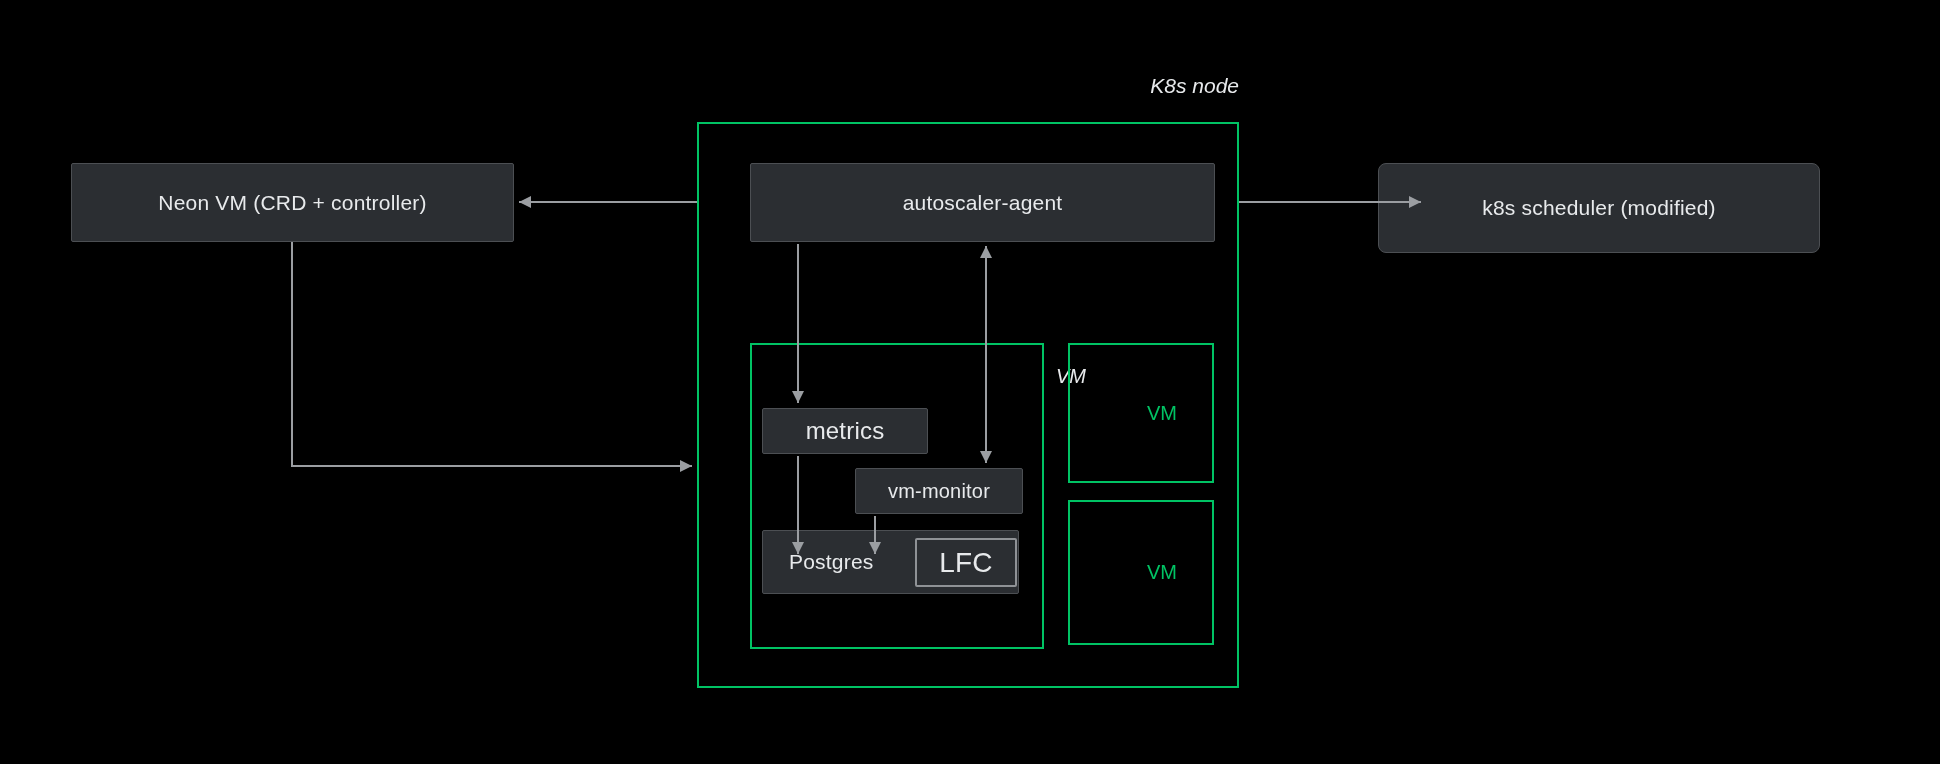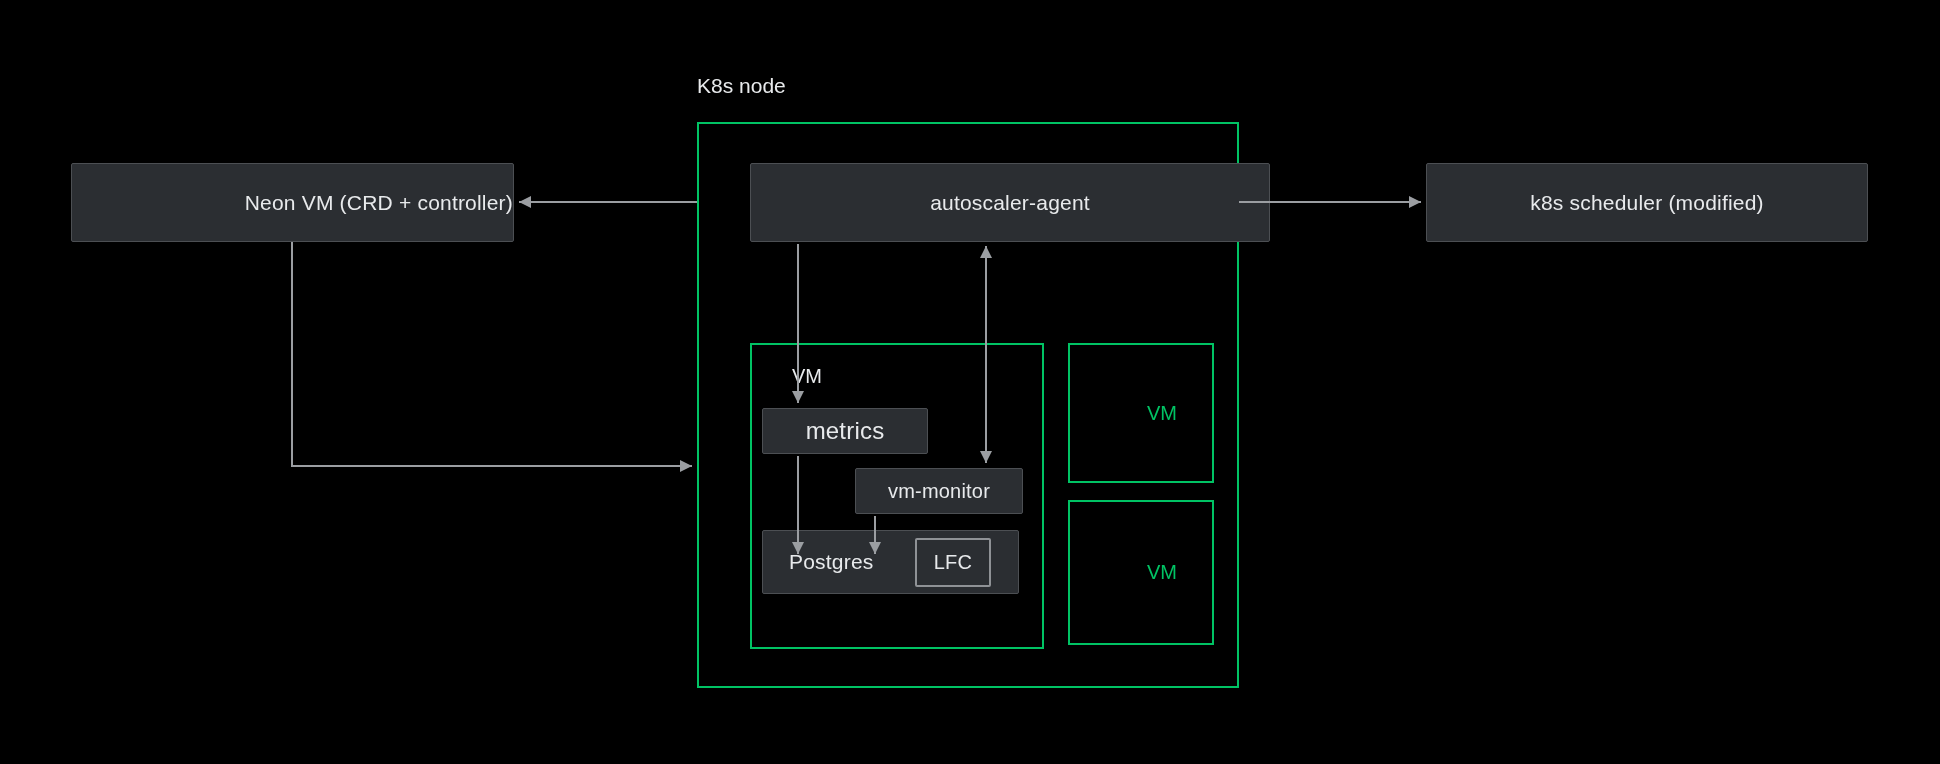--- a/index.html
+++ b/index.html
@@ -27,60 +27,60 @@
     display:flex;align-items:center;justify-content:center;
     font-size:21px;color:var(--text,#e8eaec);
     letter-spacing:.2px;
   }
   .green-outline{
     position:absolute;
     border:2px solid var(--accent-green,#00c364);
     background:transparent;
   }
   .green-text{color:var(--accent-green,#00c364);margin-left:42px;}
-  .diagram-label{position:absolute;text-align:left;font-size:21px;color:var(--text,#e8eaec);}
+  .diagram-label{position:absolute;text-align:right;font-size:21px;color:var(--text,#e8eaec);font-style:italic;}
   svg.arrows{position:absolute;left:0;top:0;pointer-events:none;}
   svg.arrows line, svg.arrows path{stroke:var(--arrow,#9b9ea2);stroke-width:2;fill:none;}
   svg.arrows marker path{fill:var(--arrow,#9b9ea2);stroke:none;}
 </style>
 </head>
 <body>
 
 <div class="canvas">
 
   <div class="diagram-label" style="left:697px;top:74px;width:542px;">K8s node</div>
 
   <div class="green-outline" style="left:697px;top:122px;width:542px;height:566px;"></div>
 
-  <div class="node" style="left:71px;top:163px;width:443px;height:79px;justify-content:flex-end;">
+  <div class="node" style="left:71px;top:163px;width:443px;height:79px;">
     <span>Neon VM (CRD + controller)</span>
   </div>
 
-  <div class="node" style="left:1426px;top:163px;width:442px;height:79px;">
+  <div class="node" style="left:1378px;top:163px;width:442px;height:90px;border-radius:8px;">
     <span>k8s scheduler (modified)</span>
   </div>
 
-  <div class="node" style="left:750px;top:163px;width:520px;height:79px;">
+  <div class="node" style="left:750px;top:163px;width:465px;height:79px;">
     <span>autoscaler-agent</span>
   </div>
 
   <div class="green-outline" style="left:750px;top:343px;width:294px;height:306px;"></div>
   <div class="diagram-label green-text" style="left:750px;top:365px;width:294px;font-size:20px;">VM</div>
 
   <div class="node" style="left:762px;top:408px;width:166px;height:46px;font-size:24px;">
     <span>metrics</span>
   </div>
 
   <div class="node" style="left:855px;top:468px;width:168px;height:46px;font-size:20px;">
     <span>vm-monitor</span>
   </div>
 
   <div class="node" style="left:762px;top:530px;width:257px;height:64px;justify-content:flex-start;padding-left:26px;">
     <span>Postgres</span>
-    <div class="node" style="left:152px;top:7px;width:76px;height:49px;font-size:20px;border:2px solid var(--lfc-border,#8f9296);">
+    <div class="node" style="left:152px;top:7px;width:102px;height:49px;font-size:28px;border:2px solid var(--lfc-border,#8f9296);">
       <span>LFC</span>
     </div>
   </div>
 
   <div class="green-outline" style="left:1068px;top:343px;width:146px;height:140px;display:flex;align-items:center;justify-content:center;font-size:20px;">
     <span class="green-text">VM</span>
   </div>
 
   <div class="green-outline" style="left:1068px;top:500px;width:146px;height:145px;display:flex;align-items:center;justify-content:center;font-size:20px;">
     <span class="green-text">VM</span>

